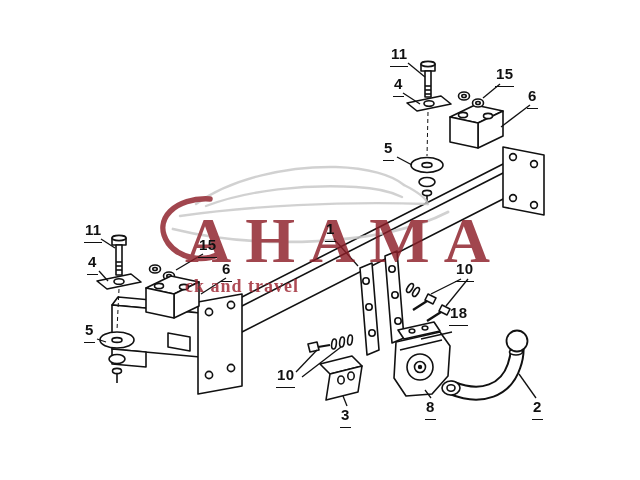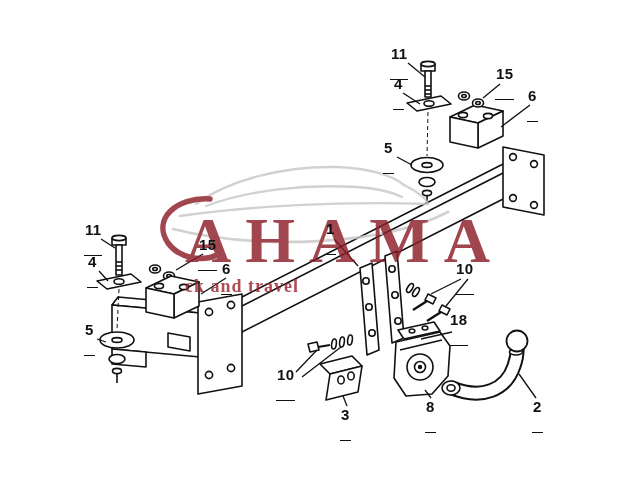--- a/index.html
+++ b/index.html
@@ -13,21 +13,21 @@
     font-family: "Liberation Sans", sans-serif;
   }
   .stage svg.diagram { position: absolute; left: 0; top: 0; }
   .part-label {
     position: absolute;
     font-size: 15px;
     font-weight: 700;
     color: #101010;
     line-height: 1.05;
     border-bottom: 1.5px solid #101010;
-    padding: 0 1px 17px 1px;
+    padding: 0 1px 4px 1px;
     letter-spacing: .3px;
     user-select: none;
   }
 </style>
 </head>
 <body>
 
 <div class="stage">
 
   <svg class="diagram" width="640" height="480" viewBox="0 0 640 480">
@@ -240,19 +240,19 @@
   <div class="part-label" style="left:383px;top:140px">5</div>
 
   <div class="part-label" style="left:84px;top:222px">11</div>
   <div class="part-label" style="left:87px;top:254px">4</div>
   <div class="part-label" style="left:198px;top:237px">15</div>
   <div class="part-label" style="left:221px;top:261px">6</div>
   <div class="part-label" style="left:84px;top:322px">5</div>
 
   <div class="part-label" style="left:325px;top:221px">1</div>
   <div class="part-label" style="left:455px;top:261px">10</div>
-  <div class="part-label" style="left:449px;top:312px">18</div>
+  <div class="part-label" style="left:449px;top:305px">18</div>
   <div class="part-label" style="left:276px;top:367px">10</div>
   <div class="part-label" style="left:340px;top:407px">3</div>
   <div class="part-label" style="left:425px;top:399px">8</div>
   <div class="part-label" style="left:532px;top:399px">2</div>
 
 </div>
 
 </body></html>

